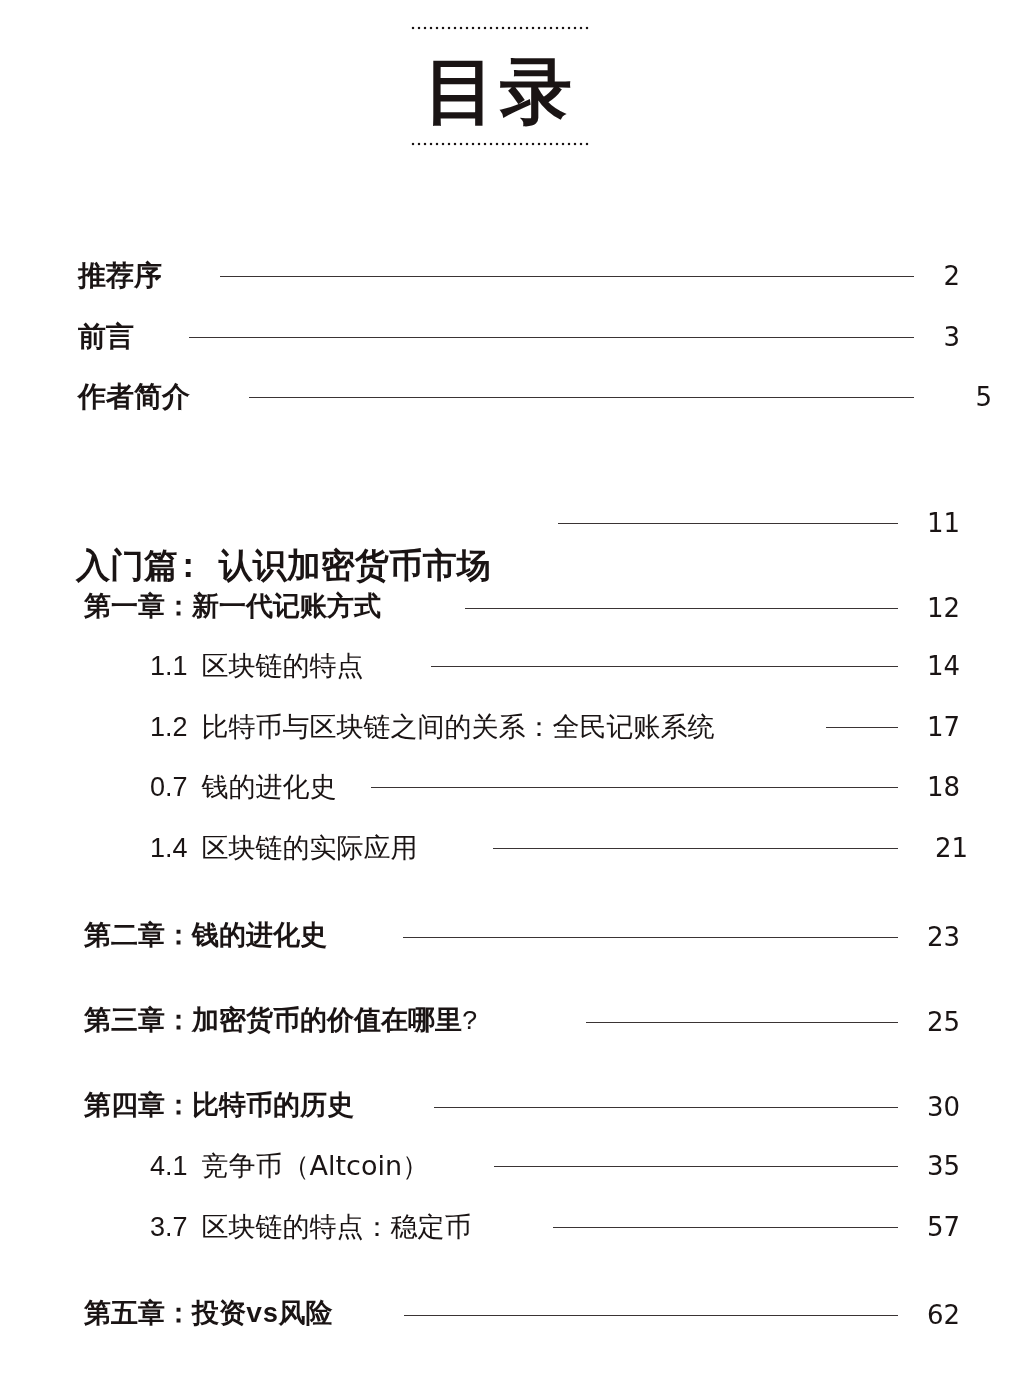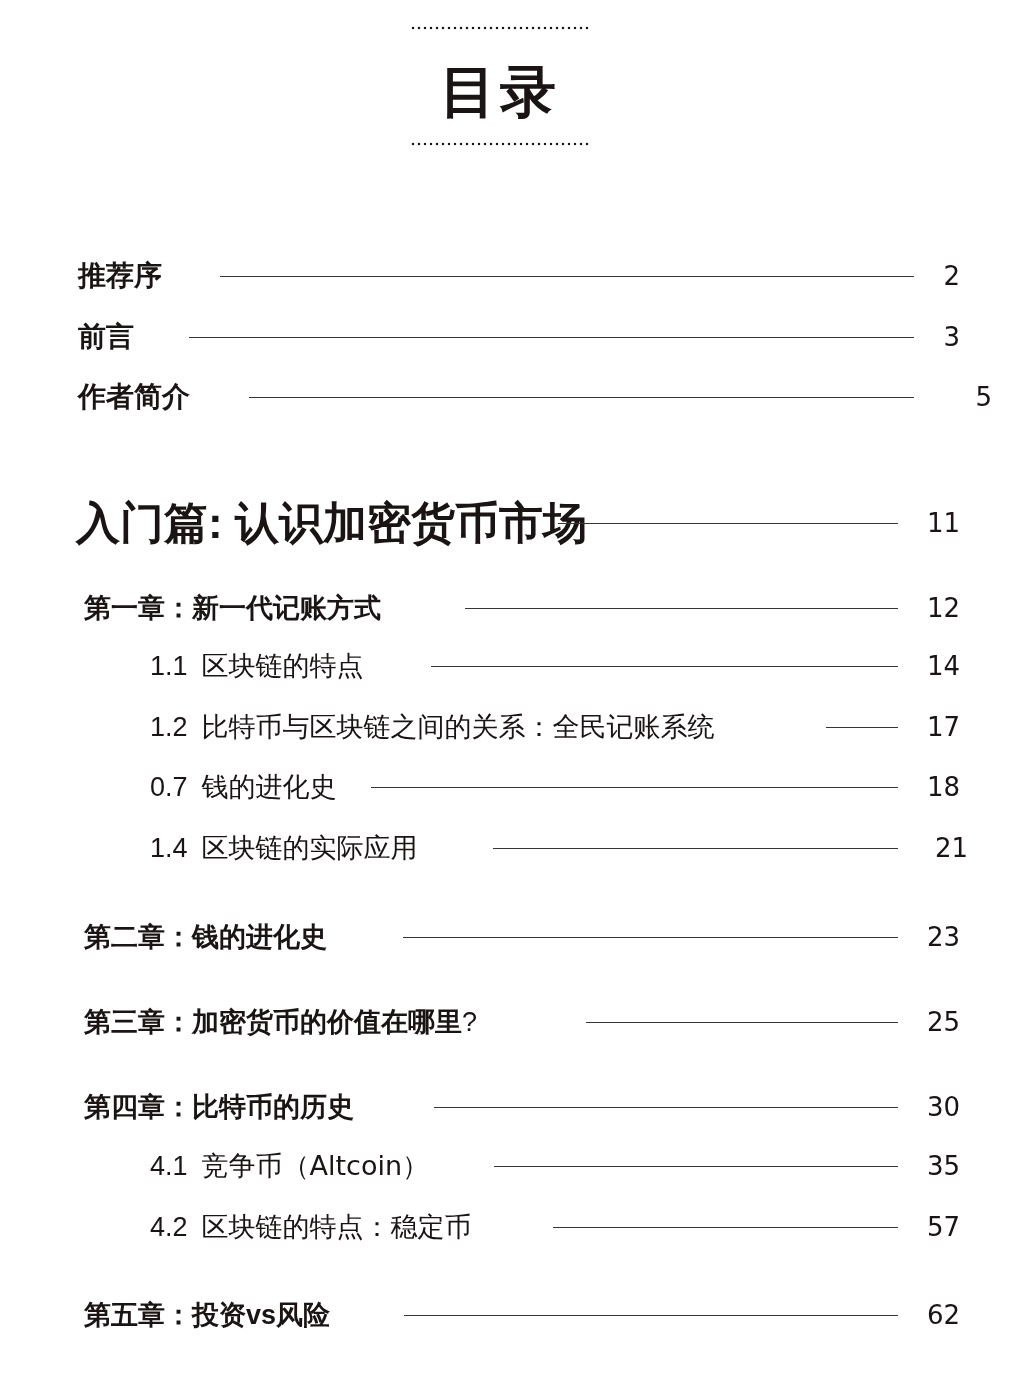--- a/index.html
+++ b/index.html
@@ -6,32 +6,32 @@
     body { width: 1024px; height: 1377px; position: relative; overflow: hidden; color: #1a1414; }
     .page { position: absolute; left: 0; top: 0; width: 1024px; height: 1377px; background: #fff; }
 
     .title-wrap { position: absolute; left: 410px; top: 24px; width: 180px; height: 126px; }
     .dots { position: absolute; left: 0; width: 180px; height: 4px;
       background-image: radial-gradient(circle, #1a1414 1.4px, transparent 1.6px);
       background-size: 6px 4px; background-repeat: repeat-x; }
     .dots.top { top: 2px; }
     .dots.bottom { top: 118px; }
     .title { position: absolute; left: 0; top: 24px; width: 180px; text-align: center;
-      font-family: "DejaVu Serif", serif; font-weight: bold; font-size: 56px; line-height: 86px;
+      font-family: "DejaVu Serif", serif; font-weight: bold; font-size: 72px; line-height: 86px;
       letter-spacing: 4px; color: #1a1414; }
 
     .entry { position: absolute; left: 16px; width: 1024px; height: 40px; }
     .entry .label { position: absolute; white-space: nowrap; line-height: 40px; top: 0; }
     .entry .leader { position: absolute; height: 0; border-top: 1.3px solid #3a3434; top: 20px; }
     .entry .page-num { position: absolute; right: 80px; line-height: 40px; top: 0;
       font-family: "DejaVu Sans", sans-serif; font-size: 26px; color: #1a1414; text-align: right; }
 
     .front .label { left: 62px; font-family: "DejaVu Sans", sans-serif; font-weight: bold; font-size: 28px; }
-    .part .label { left: 60px; font-family: Liberation Sans, sans-serif; font-weight: bold; font-size: 44px; }
-    .chapter .label { left: 68px; font-family: Liberation Sans, sans-serif; font-weight: bold; font-size: 27px; }
+    .part .label { left: 60px; font-family: Liberation Mono, monospace; font-weight: bold; font-size: 34px; margin-top: 45px; }
+    .chapter .label { left: 68px; font-family: Liberation Mono, monospace; font-weight: bold; font-size: 27px; }
     .section .label { left: 134px; font-family: "DejaVu Sans", sans-serif; font-weight: normal; font-size: 27px; }
     .section .sec-num { font-family: Liberation Sans, sans-serif; margin-right: 14px; }
     .chapter .q { font-weight: normal; }
   </style>
 </head>
 <body>
 
 <div class="page">
 
   <div class="title-wrap">
@@ -104,21 +104,21 @@
     <span class="label">第四章：比特币的历史</span>
     <span class="leader" style="left:418px; width:464px;"></span>
     <span class="page-num">30</span>
   </div>
   <div class="entry section" style="top:1146px;">
     <span class="label"><span class="sec-num">4.1</span><span>竞争币（Altcoin）</span></span>
     <span class="leader" style="left:478px; width:404px;"></span>
     <span class="page-num">35</span>
   </div>
   <div class="entry section" style="top:1207px;">
-    <span class="label"><span class="sec-num">4.2</span><span>区块链的特点：稳定币</span></span>
+    <span class="label"><span class="sec-num">3.7</span><span>区块链的特点：稳定币</span></span>
     <span class="leader" style="left:537px; width:345px;"></span>
     <span class="page-num">57</span>
   </div>
 
   <div class="entry chapter" style="top:1295px;">
     <span class="label">第五章：投资vs风险</span>
     <span class="leader" style="left:388px; width:494px;"></span>
     <span class="page-num">62</span>
   </div>
 

